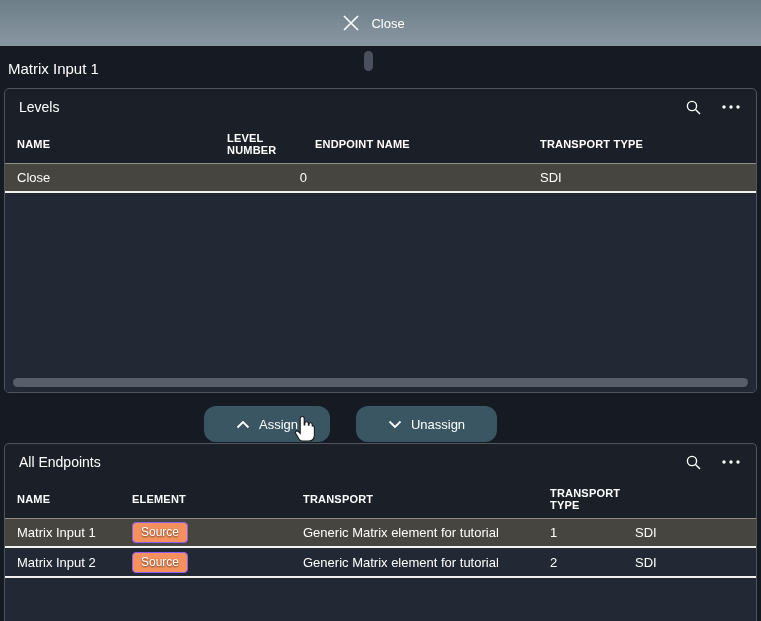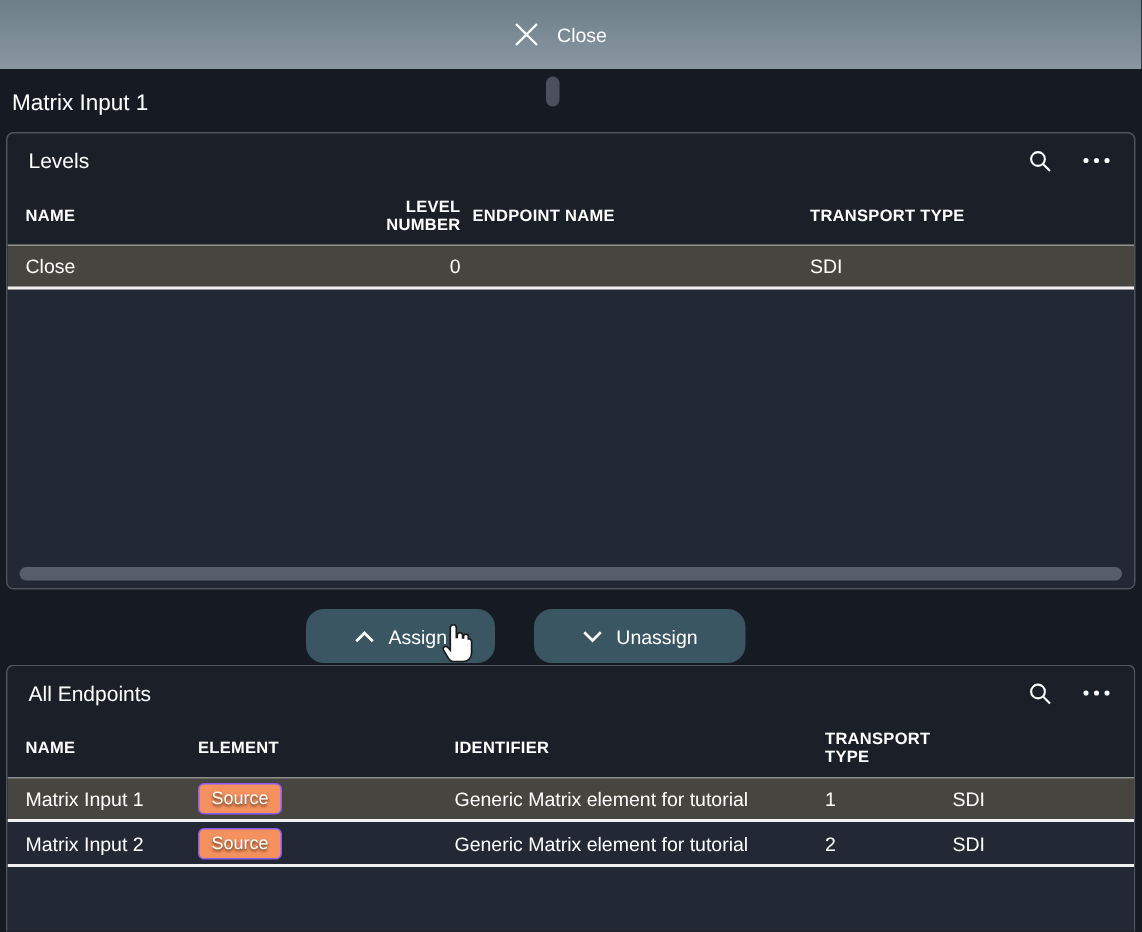--- a/index.html
+++ b/index.html
@@ -56,21 +56,21 @@
   .icon-btn { display:flex; align-items:center; justify-content:center; width:22px; height:22px; cursor:pointer; }
 
   .col-header {
     flex:0 0 38px; height:38px;
     display:grid; align-items:center;
     padding:0 12px;
     font-size:11px; font-weight:700; color:#ffffff; letter-spacing:0.2px;
   }
   .lv-cols { grid-template-columns:210px 80px 233px 1fr; }
   .ep-cols { grid-template-columns:115px 171px 247px 85px 1fr; }
-  .col-right { text-align:right; }
+  .col-right { }
   .col-pad { padding-left:8px; }
 
   .table-body {
     flex:1; background:#232934; position:relative;
   }
   .trow {
     display:grid; align-items:center;
     padding:0 12px; height:30px;
     font-size:13px; color:#ffffff;
     border-bottom:2px solid #f2f2f2;
@@ -213,21 +213,21 @@
             <circle cx="3" cy="3" r="1.7" fill="#ffffff"></circle>
             <circle cx="10" cy="3" r="1.7" fill="#ffffff"></circle>
             <circle cx="17" cy="3" r="1.7" fill="#ffffff"></circle>
           </svg>
       </span>
     </span>
   </div>
   <div class="col-header ep-cols">
     <span>NAME</span>
     <span>ELEMENT</span>
-    <span>IDENTIFIER</span>
+    <span>TRANSPORT</span>
     <span>TRANSPORT TYPE</span>
   </div>
   <div class="table-body">
     <div class="trow ep-cols selected" style="display:grid; grid-template-columns:115px 171px 247px 85px 1fr;">
       <span>Matrix Input 1</span>
       <span><span class="badge">Source</span></span>
       <span>Generic Matrix element for tutorial</span>
       <span>1</span>
       <span>SDI</span>
     </div>

